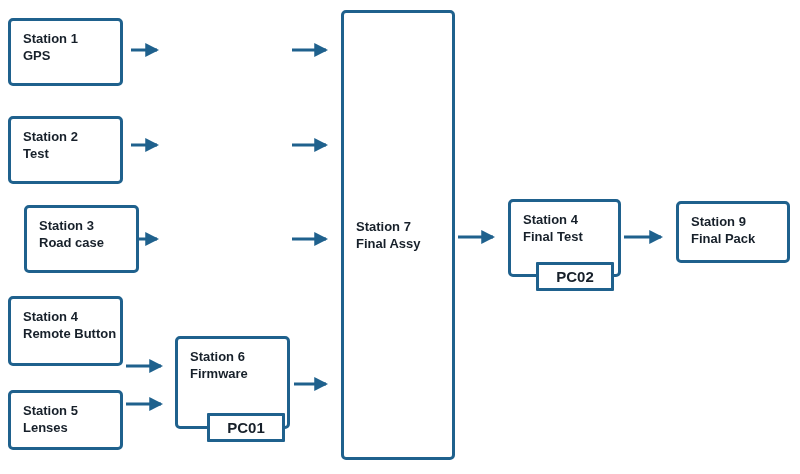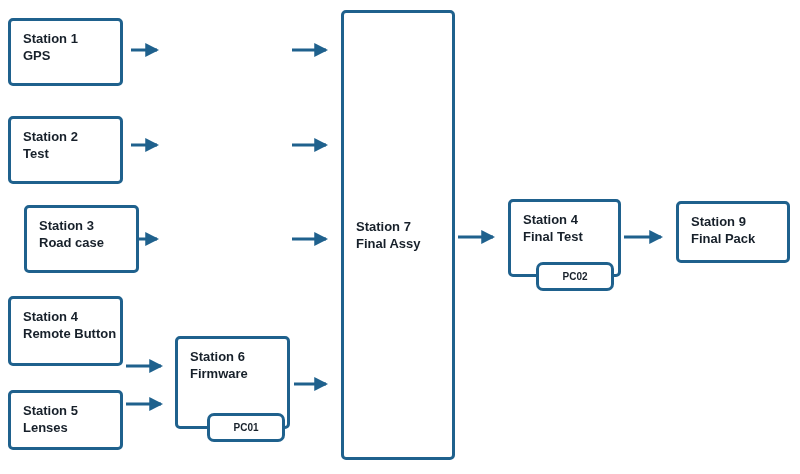--- a/index.html
+++ b/index.html
@@ -47,24 +47,24 @@
     display:flex;
     align-items:center;
   }
   .center-v .box-text{
     padding:0 6px 0 12px;
   }
   .pc-box{
     position:absolute;
     background:#FFFFFF;
     border:3px solid var(--accent);
-    border-radius:7px;
+    border-radius:1px;
     z-index:3;
     color:var(--text);
-    font-size:10px;
+    font-size:15px;
     font-weight:bold;
     display:flex;
     align-items:center;
     justify-content:center;
   }
 </style>
 </head>
 <body>
 
 <div class="canvas">

